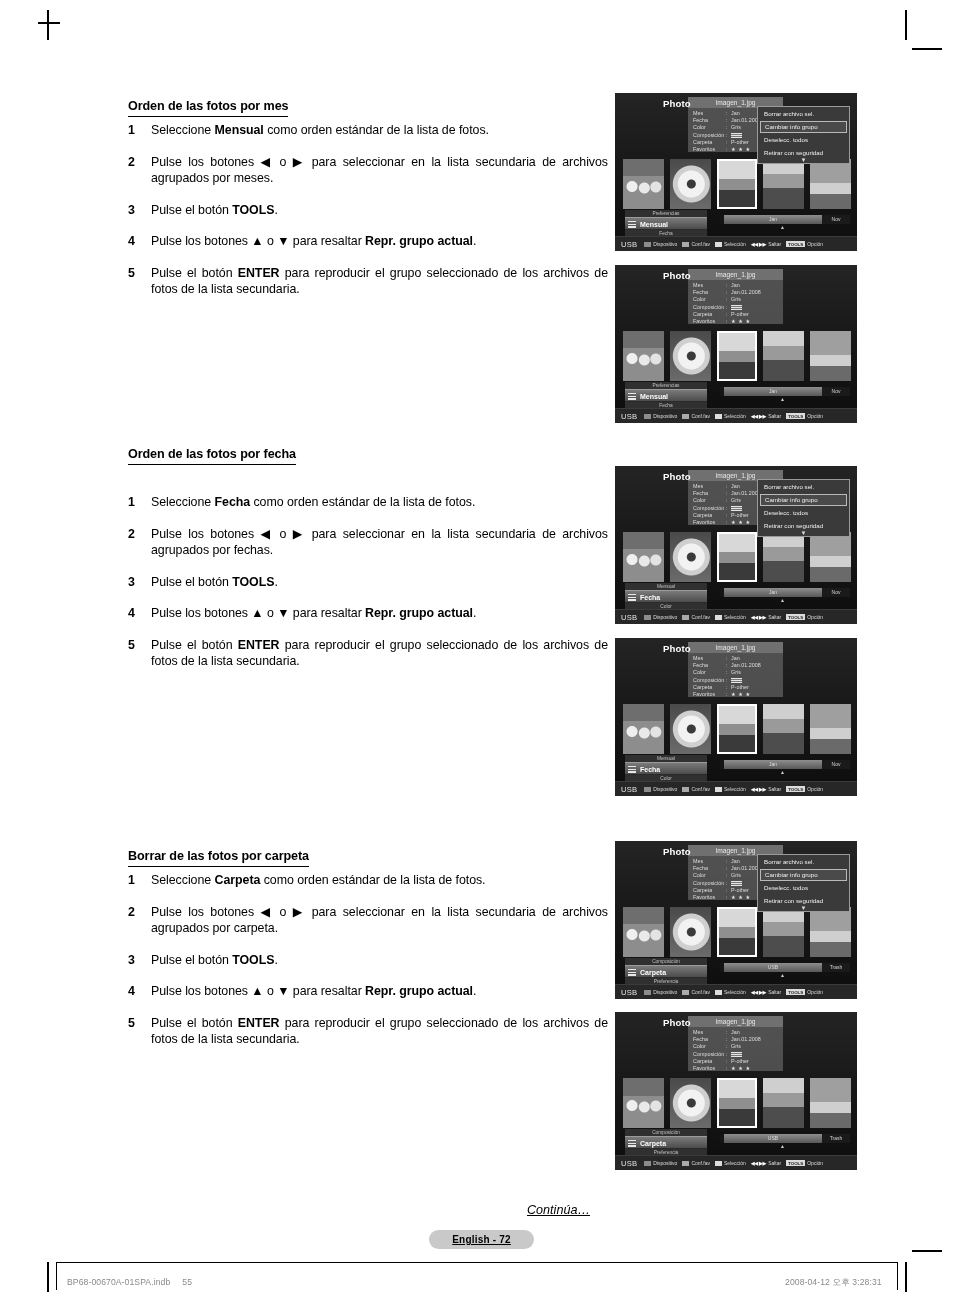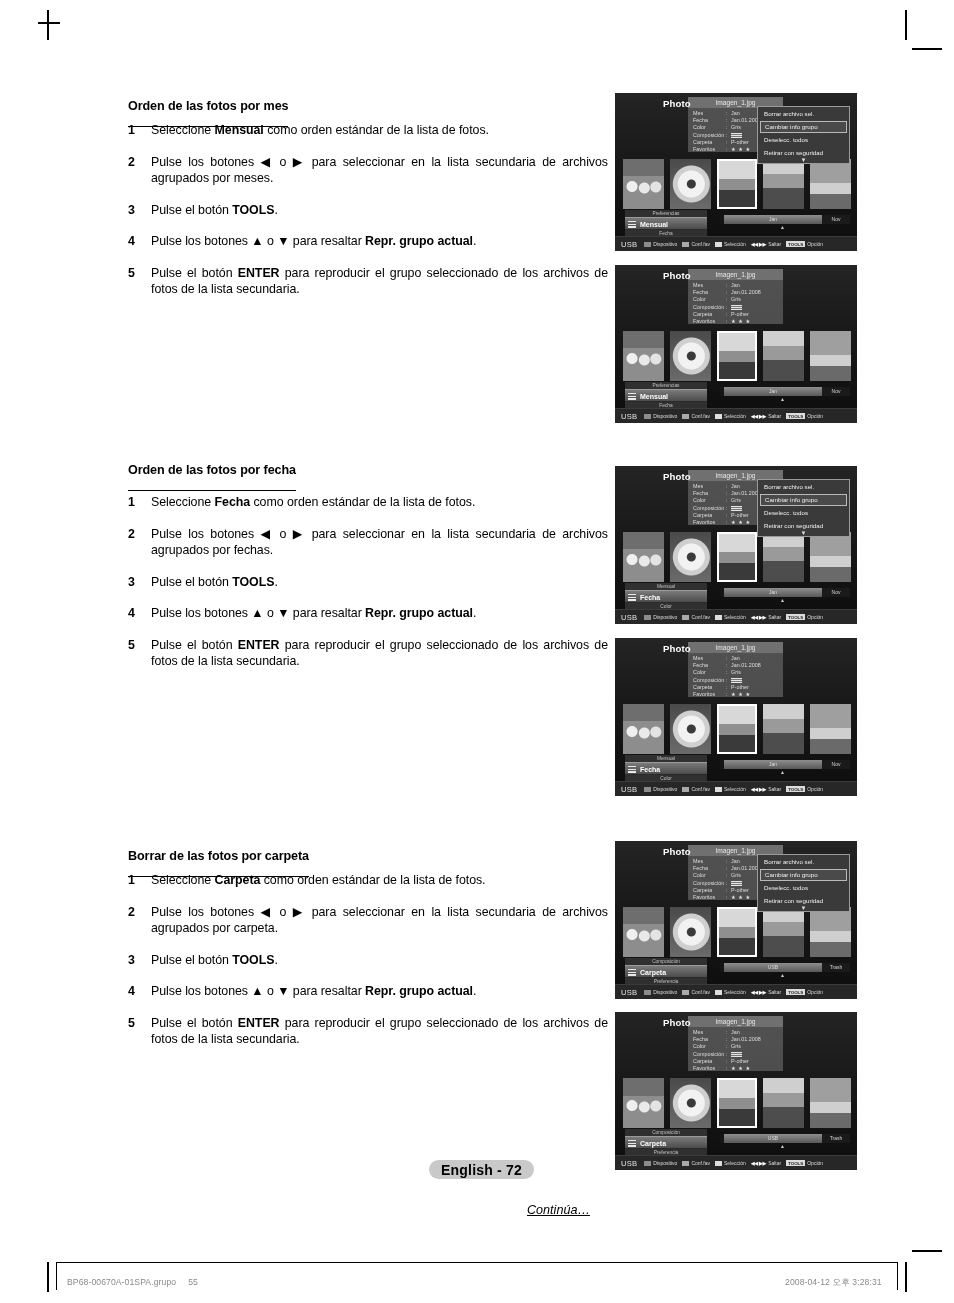--- a/index.html
+++ b/index.html
@@ -26,21 +26,21 @@
   
   .rule { position:absolute; background:#000; }
   .rule-bottom { left:56px; top:1262px; width:842px; height:1px; background:#000; }
   .rule-vleft  { left:56px; top:1262px; width:1px; height:28px; }
   .rule-vright { left:897px;top:1262px; width:1px; height:28px; }
 
   h2.sect {
     font-size: 12.6px;
     font-weight: bold;
     margin: 0;
-    padding: 0 0 13px 0;
+    padding: 0 0 3px 0;
     display: inline-block;
     border-bottom: 1.6px solid #000;
     letter-spacing: -0.1px;
   }
   .sect-wrap { position:absolute; }
 
   ol.steps { list-style:none; margin:0; padding:0; position:absolute; }
   ol.steps li {
     position: relative;
     padding-left: 23px;
@@ -56,27 +56,28 @@
   }
   b { font-weight:bold; }
 
   .continua {
     position:absolute; left:527px; top:1163px;
     font-style: italic; font-size: 12.6px;
     text-decoration: underline;
     margin-top: 40px;
   }
   .pagebadge {
-    position:absolute; left:429px; top:1160px;
+    position:absolute; left:429px; top:1230px;
     width:105px; height:19px;
     background:#c9c9c9;
     border-radius: 9.5px;
-    font-size:14px; font-weight:bold;
+    font-size:10px; font-weight:bold;
     display:flex; align-items:center; justify-content:center;
     letter-spacing:0.2px;
+    text-decoration:underline;
   }
   .foot-left {
     position:absolute; left:67px; top:1277px;
     font-size:8.6px; color:#8a8a8a; letter-spacing:0.1px;
   }
   .foot-left .pg { margin-left:12px; }
   .foot-right {
     position:absolute; left:785px; top:1277px;
     font-size:8.6px; color:#8a8a8a; letter-spacing:0.1px;
   }
@@ -250,21 +251,21 @@
 
 <div id="sections-host">
     <div class="sect-wrap" style="left: 128px; top: 96px;"><h2 class="sect">Orden de las fotos por mes</h2></div>
     <ol class="steps" style="left: 128px; top: 122px; width: 480px;">
       <li><span class="num">1</span><span>Seleccione <b>Mensual</b> como orden estándar de la lista de fotos.</span></li>
       <li><span class="num">2</span><span>Pulse los botones ◀ o ▶ para seleccionar en la lista secundaria de archivos agrupados por meses.</span></li>
       <li><span class="num">3</span><span>Pulse el botón <b>TOOLS</b>.</span></li>
       <li><span class="num">4</span><span>Pulse los botones ▲ o ▼ para resaltar <b>Repr. grupo actual</b>.</span></li>
       <li><span class="num">5</span><span>Pulse el botón <b>ENTER</b> para reproducir el grupo seleccionado de los archivos de fotos de la lista secundaria.</span></li>
     </ol>
-    <div class="sect-wrap" style="left: 128px; top: 460px; text-decoration: underline;"><h2 class="sect">Orden de las fotos por fecha</h2></div>
+    <div class="sect-wrap" style="left: 128px; top: 444px; text-decoration: underline;"><h2 class="sect">Orden de las fotos por fecha</h2></div>
     <ol class="steps" style="left: 128px; top: 494px; width: 480px;">
       <li><span class="num">1</span><span>Seleccione <b>Fecha</b> como orden estándar de la lista de fotos.</span></li>
       <li><span class="num">2</span><span>Pulse los botones ◀ o ▶ para seleccionar en la lista secundaria de archivos agrupados por fechas.</span></li>
       <li><span class="num">3</span><span>Pulse el botón <b>TOOLS</b>.</span></li>
       <li><span class="num">4</span><span>Pulse los botones ▲ o ▼ para resaltar <b>Repr. grupo actual</b>.</span></li>
       <li><span class="num">5</span><span>Pulse el botón <b>ENTER</b> para reproducir el grupo seleccionado de los archivos de fotos de la lista secundaria.</span></li>
     </ol>
     <div class="sect-wrap" style="left: 128px; top: 846px;"><h2 class="sect">Borrar de las fotos por carpeta</h2></div>
     <ol class="steps" style="left: 128px; top: 872px; width: 480px;">
       <li><span class="num">1</span><span>Seleccione <b>Carpeta</b> como orden estándar de la lista de fotos.</span></li>
@@ -775,15 +776,15 @@
           <span class="toolsbox">TOOLS</span>
           <span>Opción</span>
         </span>
       </div>
     </div>
   </div>
 
 <div class="continua">Continúa…</div>
 <div class="pagebadge">English - 72</div>
 <div class="foot-left">
-  <span>BP68-00670A-01SPA.grupo</span><span class="pg">55</span>
+  <span>BP68-00670A-01SPA.indb</span><span class="pg">55</span>
 </div>
 <div class="foot-right">2008-04-12   오후 3:28:31</div>
 
 </body></html>

